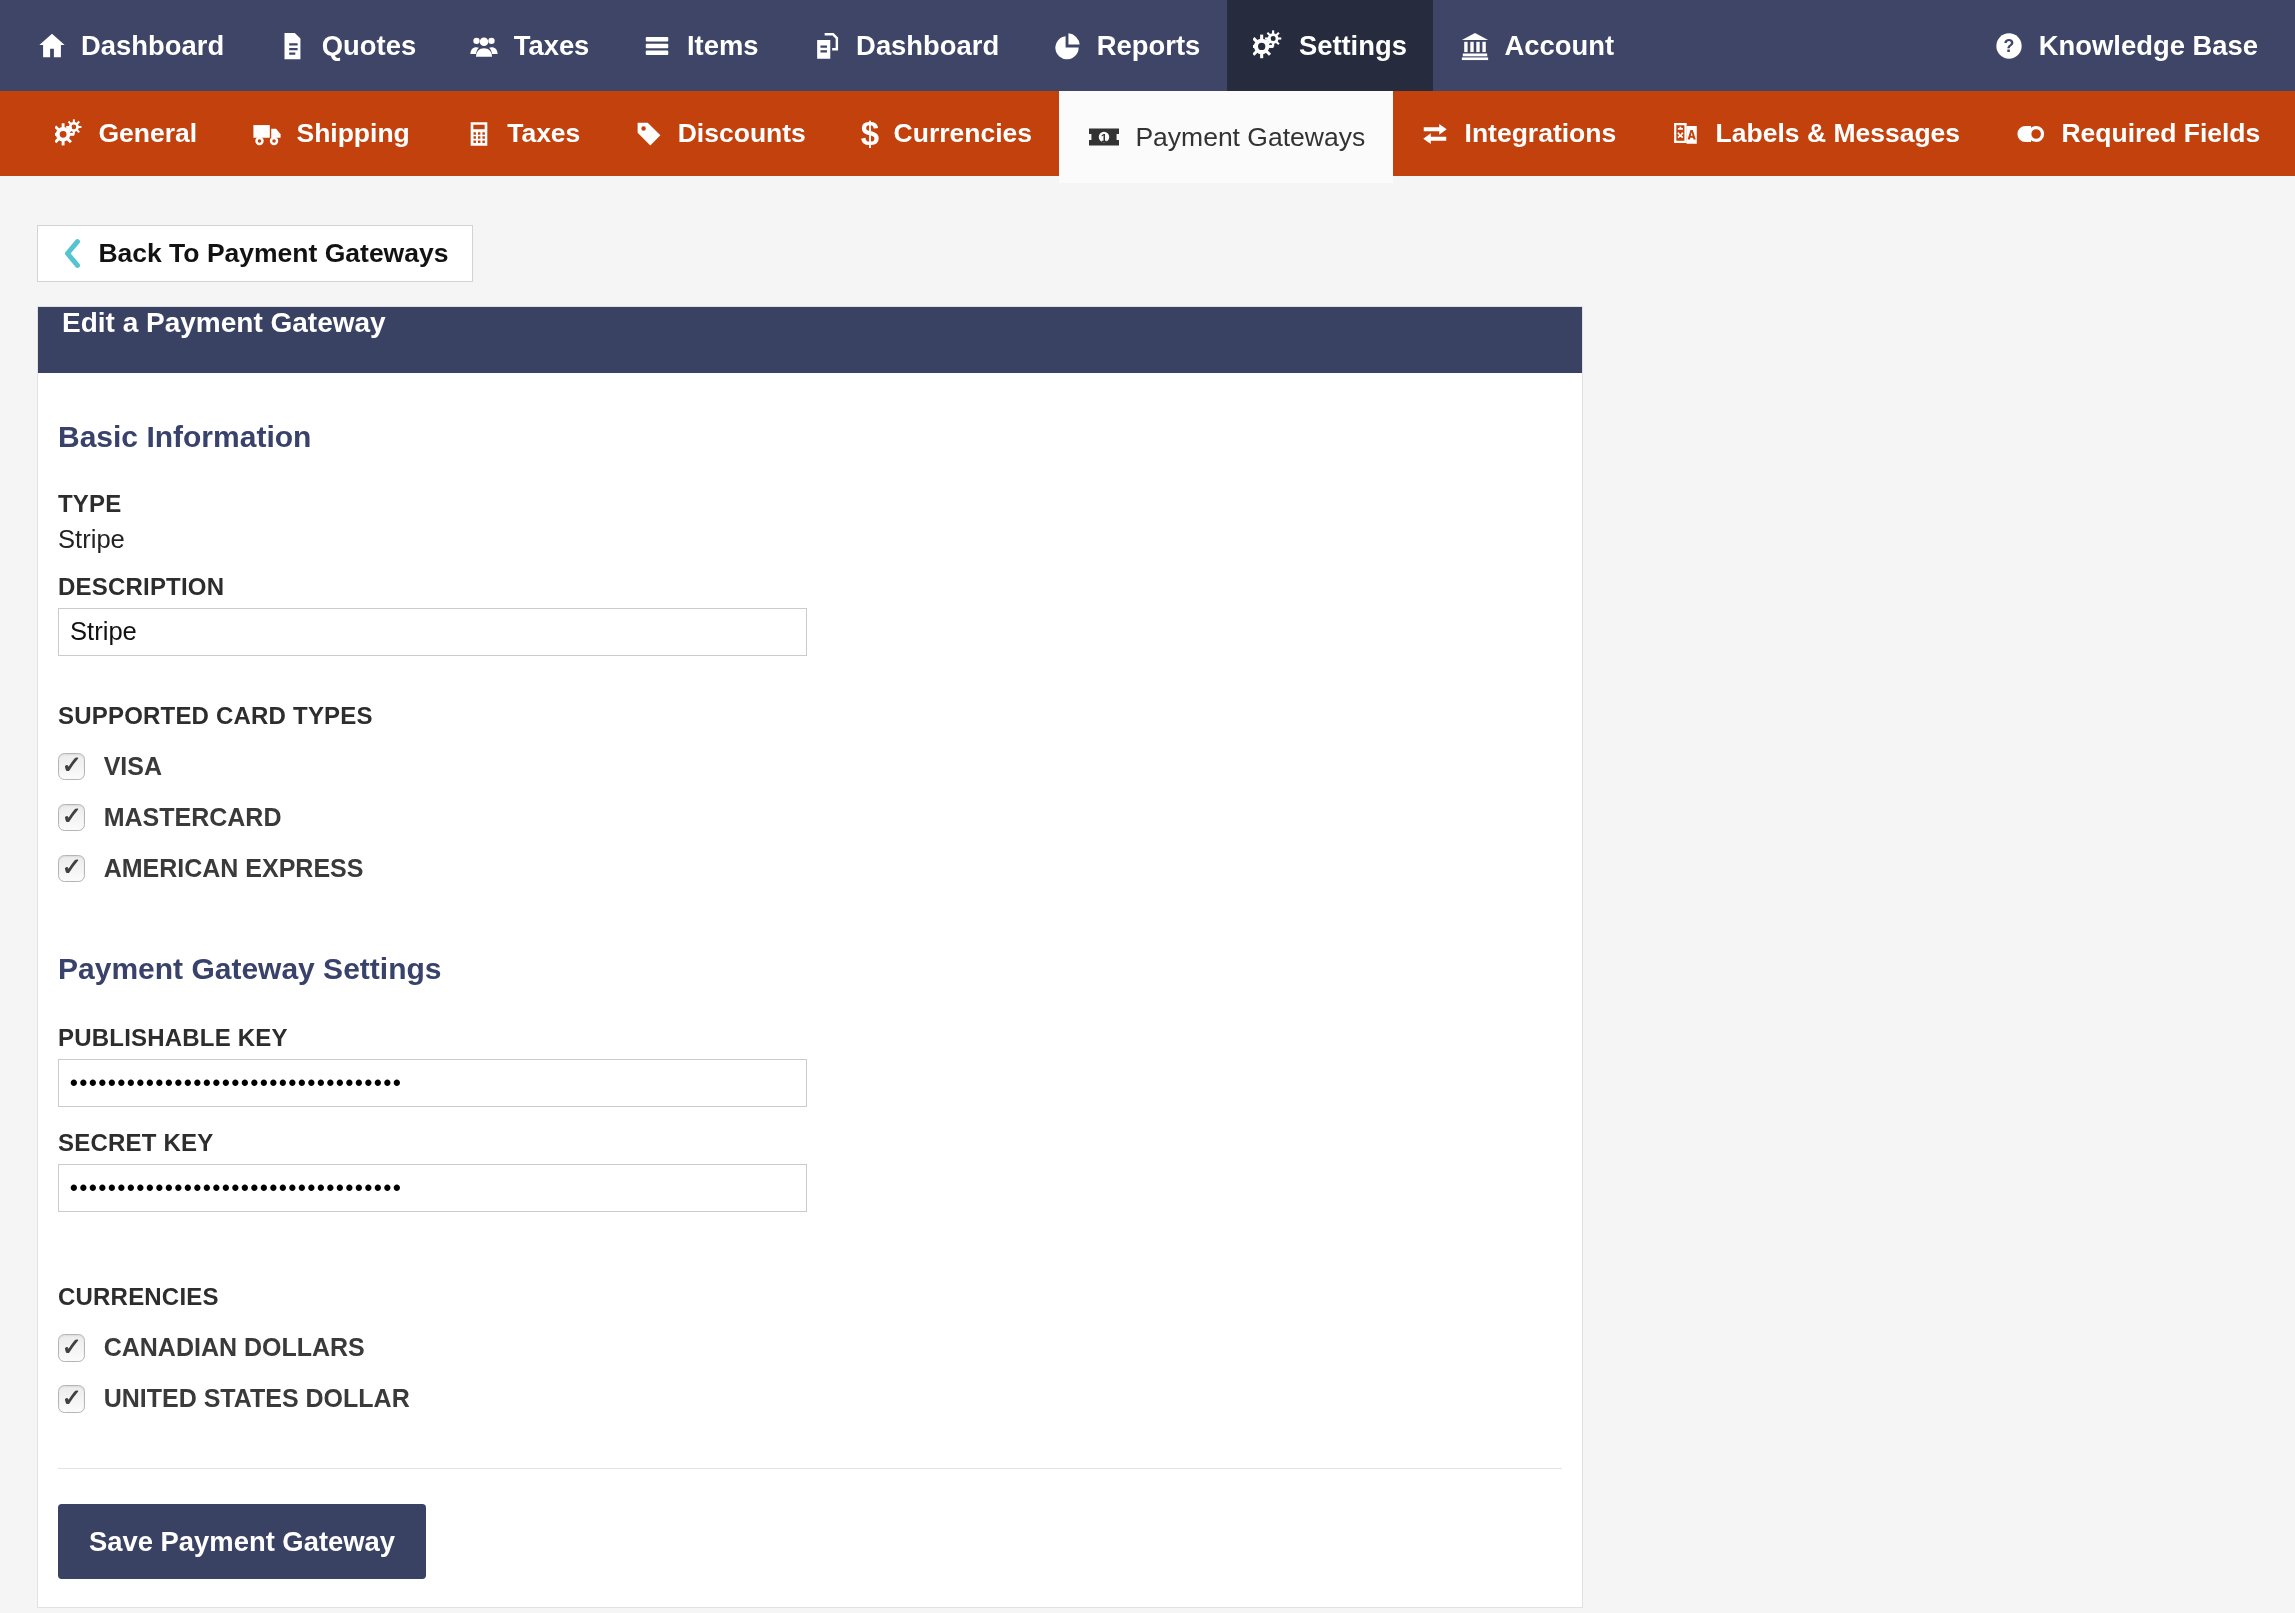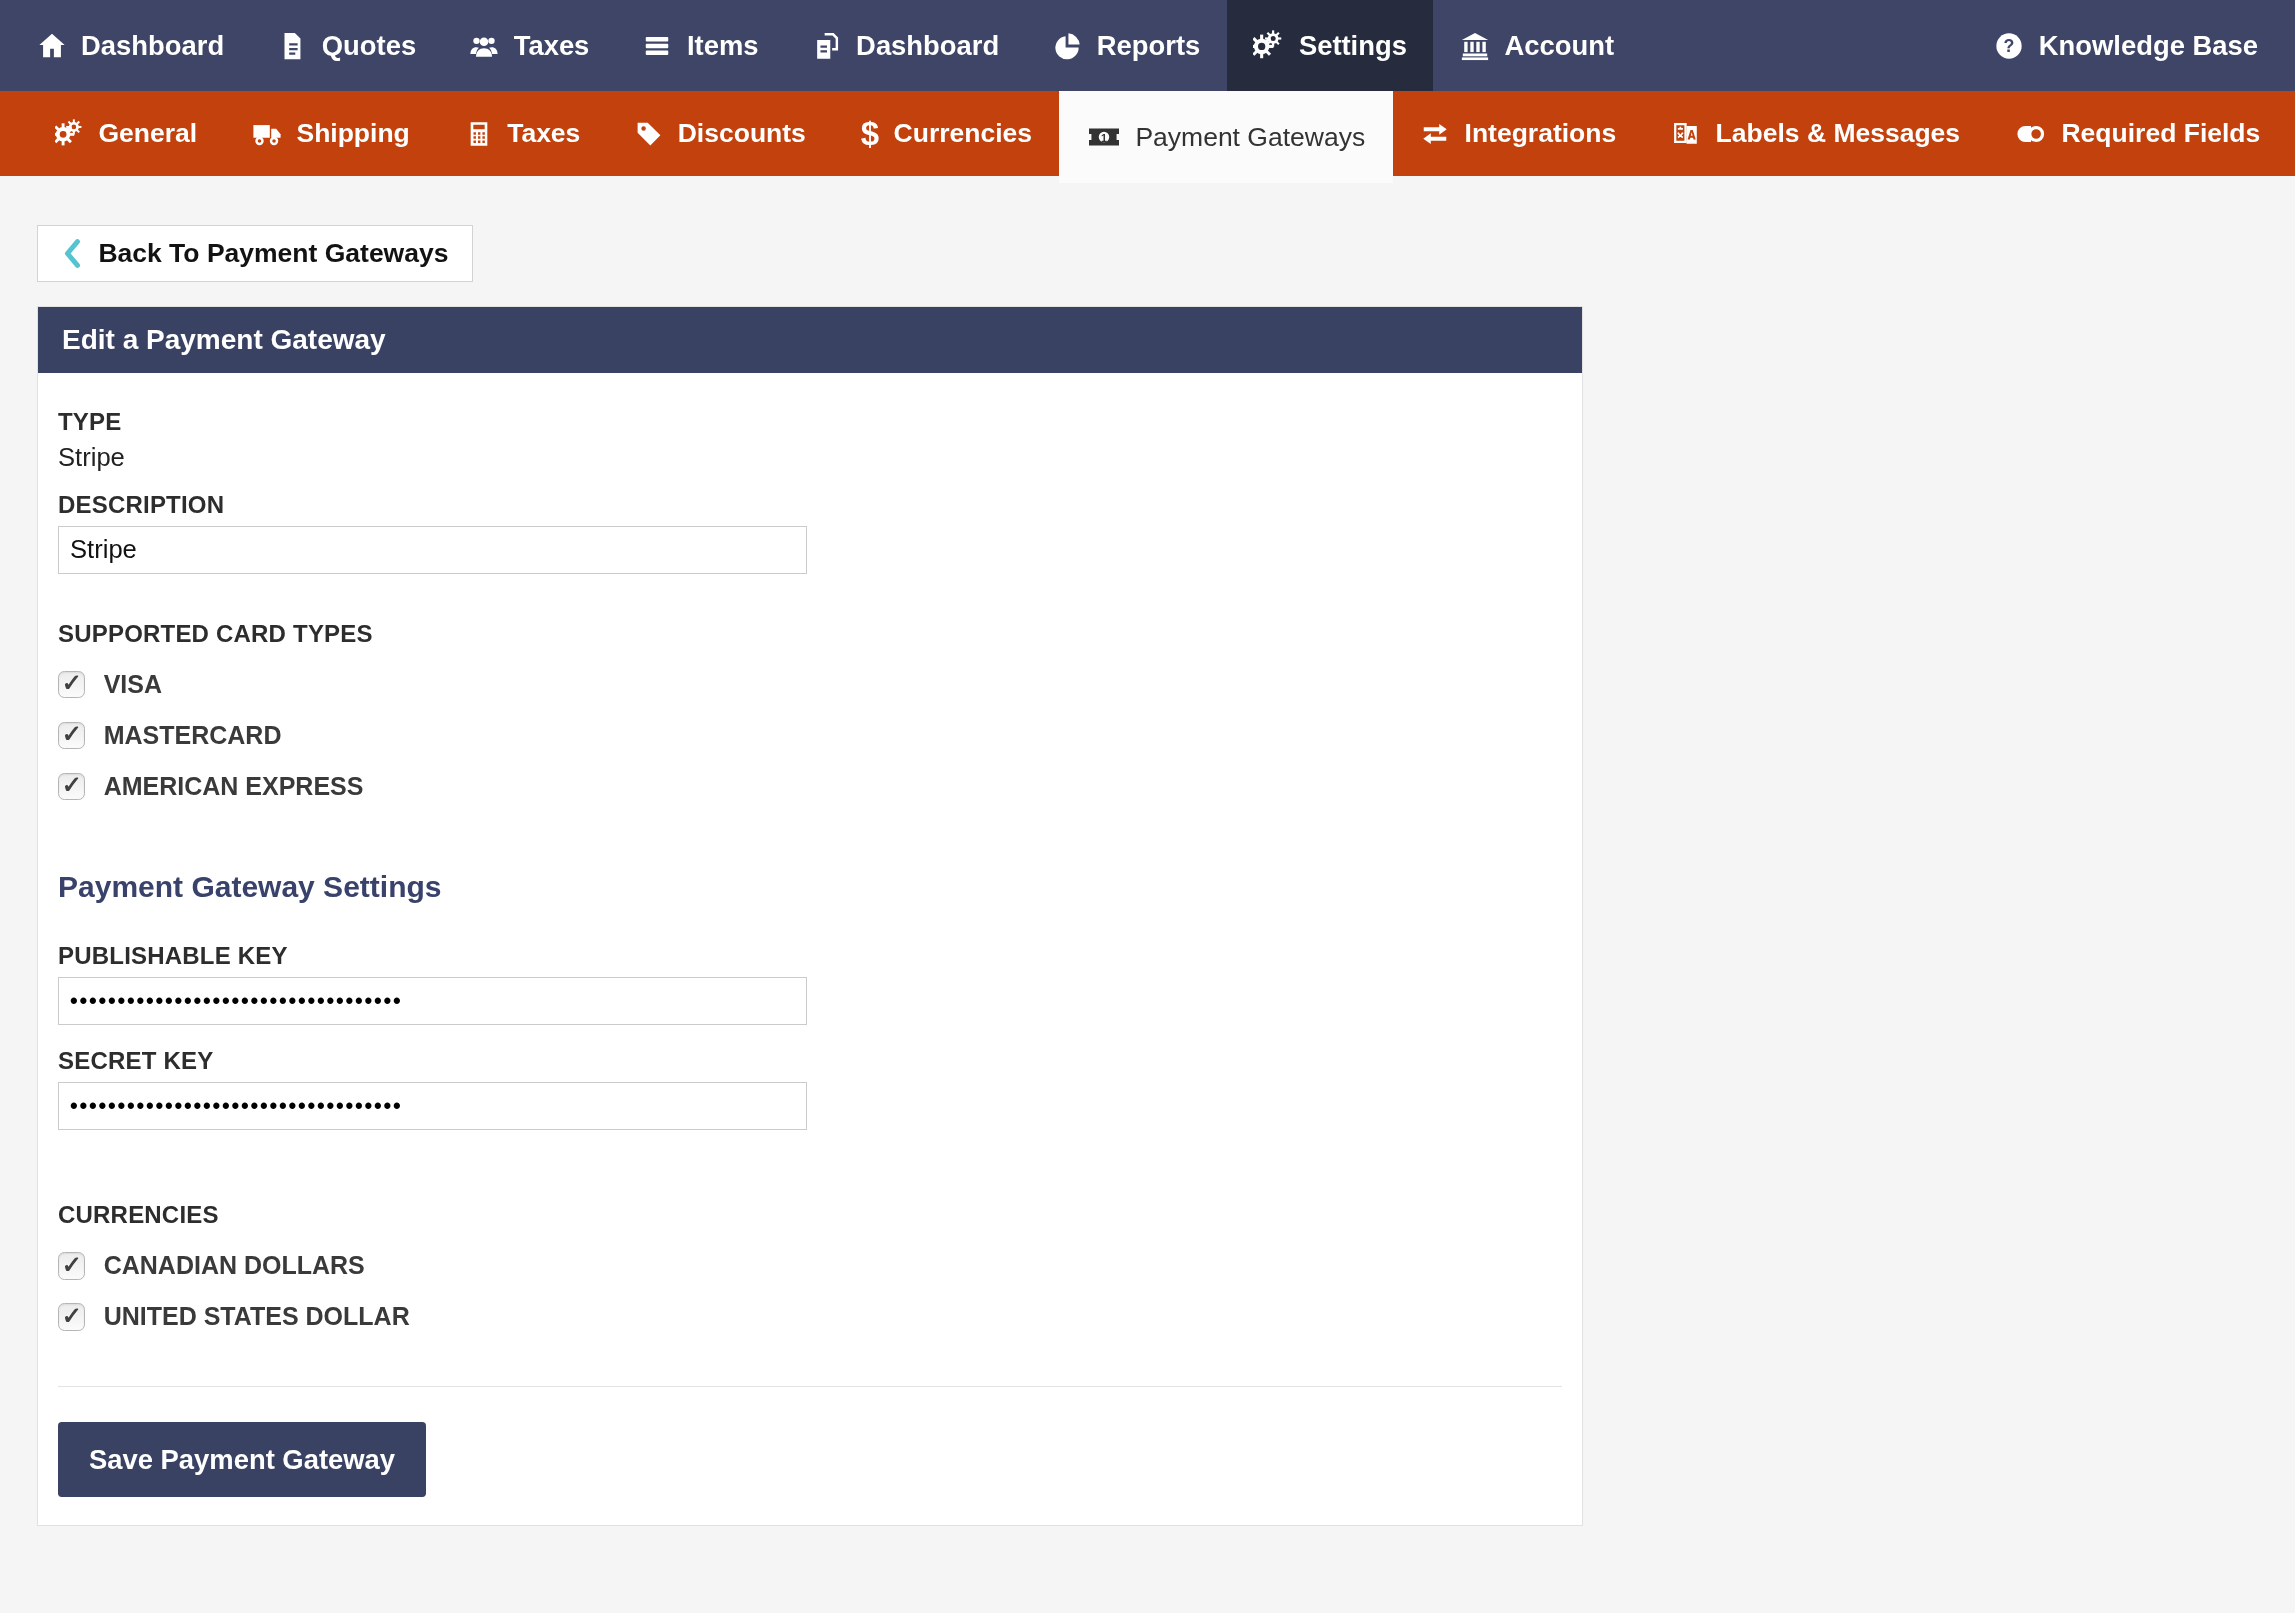--- a/index.html
+++ b/index.html
@@ -42,21 +42,21 @@
     margin:49px 0 0 37px;height:57px;padding:0 24px;
     background:#fff;border:1.8px solid #d3d3d3;
     font-family:inherit;font-size:26.5px;font-weight:bold;color:#121212;
     cursor:pointer;
   }
   .card{
     width:1546px;margin:24px 0 0 37px;background:#fff;
     border:0.9px solid #e1e1e1;box-sizing:border-box;
   }
   .card-header{
-    height:66px;background:#3a4264;color:#fff;display:flex;align-items:center;
+    height:66px;background:#3a4264;color:#fff;display:flex;align-items:flex-start;
     padding-left:24px;font-size:28px;font-weight:bold;
   }
   .card-body{padding:0 20px 27.4px;}
   h2.section{
     color:#39426b;font-size:30px;font-weight:bold;margin:46px 0 0;line-height:1.2;
   }
   h2.section.settings{margin-top:68px;}
   .field-label{
     font-size:24px;font-weight:bold;color:#2d2d2d;letter-spacing:0.2px;
   }
@@ -300,20 +300,21 @@
       </svg>
     <span>Back To Payment Gateways</span>
   </button>
 
   <section class="card">
     <div class="card-header">
       <span>Edit a Payment Gateway</span>
     </div>
     <div class="card-body">
 
+      <h2 class="section">Basic Information</h2>
 
       <div class="field-label lbl-type">TYPE</div>
       <div class="val-type">Stripe</div>
 
       <div class="field-label lbl-desc">DESCRIPTION</div>
       <input class="text-input" type="text" value="Stripe" style="">
 
       <div class="field-label lbl-cards">SUPPORTED CARD TYPES</div>
 
       <label class="check-row">

